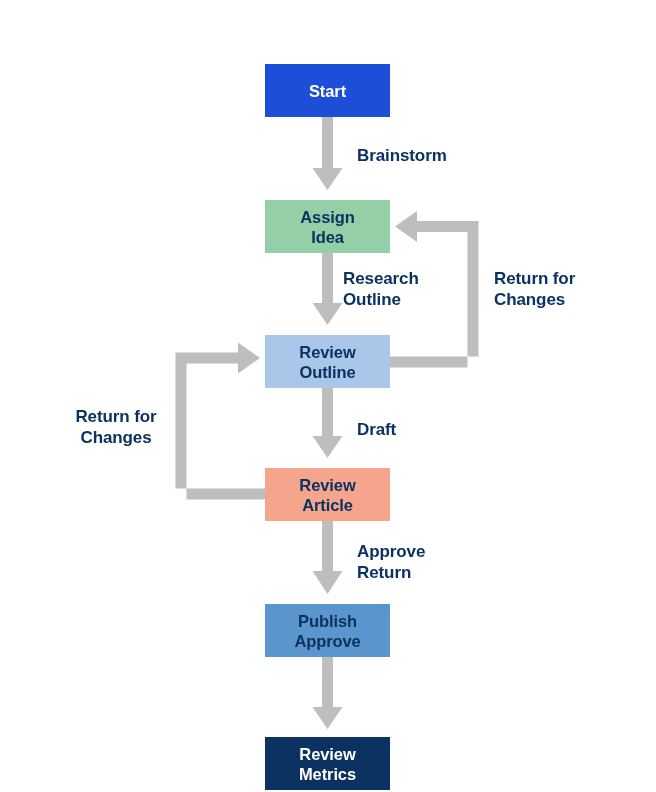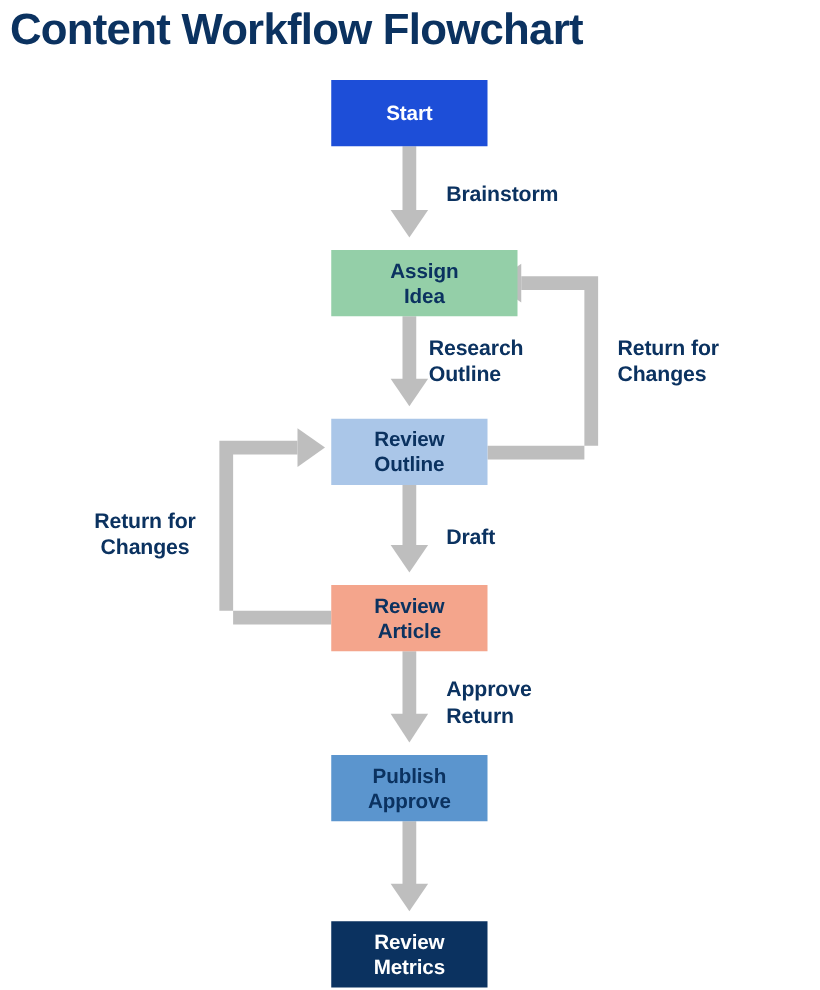--- a/index.html
+++ b/index.html
@@ -61,21 +61,20 @@
     top: 0;
     width: 656px;
     height: 792px;
   }
 </style>
 </head>
 <body>
 
 <div id="canvas">
 
-  <div id="flow-title">Content Workflow Flowchart</div>
 
   <svg id="edges-layer" viewBox="0 0 656 792" width="656" height="792" xmlns="http://www.w3.org/2000/svg">
 
     <g>
       <rect x="322" y="117" width="11" height="53" fill="#BEBEBE"></rect>
       <polygon points="312.5,168 342.5,168 327.5,190 " fill="#BEBEBE"></polygon>
     </g>
 
     <g>
       <rect x="322" y="253" width="11" height="52" fill="#BEBEBE"></rect>
@@ -105,21 +104,21 @@
     <g>
       <rect x="322" y="657" width="11" height="52" fill="#BEBEBE"></rect>
       <polygon points="312.5,707 342.5,707 327.5,729 " fill="#BEBEBE"></polygon>
     </g>
   </svg>
 
   <div class="node" style="left:265px; top:64px; width:125px; height:53px; background:#1d4ed8; color:#FFFFFF;">
     <span class="node-label">Start</span>
   </div>
 
-  <div class="node" style="left:265px; top:200px; width:149px; height:53px; background:#94CFA8; color:#0B3260;">
+  <div class="node" style="left:265px; top:200px; width:125px; height:53px; background:#94CFA8; color:#0B3260;">
     <span class="node-label">Assign
 Idea</span>
   </div>
 
   <div class="node" style="left:265px; top:335px; width:125px; height:53px; background:#AAC6E8; color:#0B3260;">
     <span class="node-label">Review
 Outline</span>
   </div>
 
   <div class="node" style="left:265px; top:468px; width:125px; height:53px; background:#F4A58C; color:#0B3260;">

